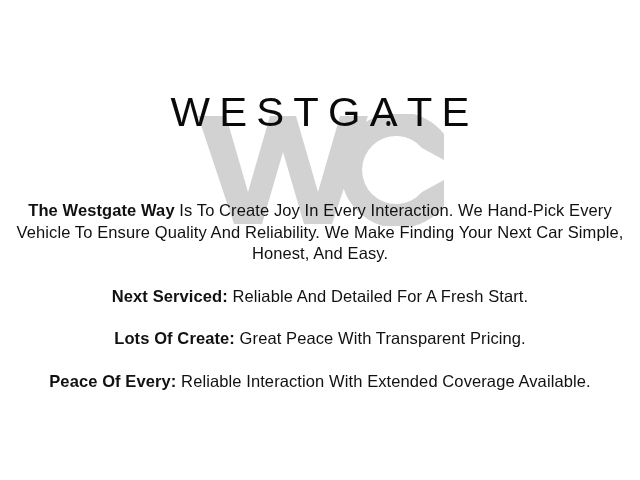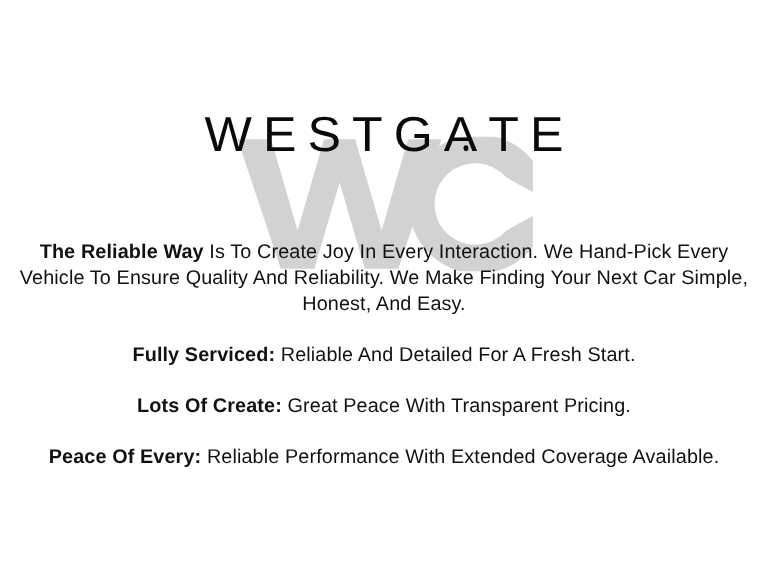--- a/index.html
+++ b/index.html
@@ -137,30 +137,30 @@
     </div>
 
     <div class="logo-lockup">
       <span class="logo-word logo-word-main"><span>W</span><span>E</span><span>S</span><span>T</span><span>G</span><span class="dot-a">A</span><span>T</span><span>E</span></span>
     </div>
   </div>
 
   <div class="body-copy">
 
     <p class="para">
-      <span class="lead">The Reliable Way</span><span> Is To Create Joy In Every Interaction. We Hand-Pick Every Vehicle To Ensure Quality And Reliability. We Make Finding Your Next Car Simple, Honest, And Easy.</span>
+      <span class="lead">The Westgate Way</span><span> Is To Create Joy In Every Interaction. We Hand-Pick Every Vehicle To Ensure Quality And Reliability. We Make Finding Your Next Car Simple, Honest, And Easy.</span>
     </p>
 
     <p class="para">
-      <span class="lead">Fully Serviced:</span><span> Reliable And Detailed For A Fresh Start.</span>
+      <span class="lead">Next Serviced:</span><span> Reliable And Detailed For A Fresh Start.</span>
     </p>
 
     <p class="para">
       <span class="lead">Lots Of Create:</span><span> Great Peace With Transparent Pricing.</span>
     </p>
 
     <p class="para">
-      <span class="lead">Peace Of Every:</span><span> Reliable Performance With Extended Coverage Available.</span>
+      <span class="lead">Peace Of Every:</span><span> Reliable Interaction With Extended Coverage Available.</span>
     </p>
 
   </div>
 
 </div>
 
 </body></html>

